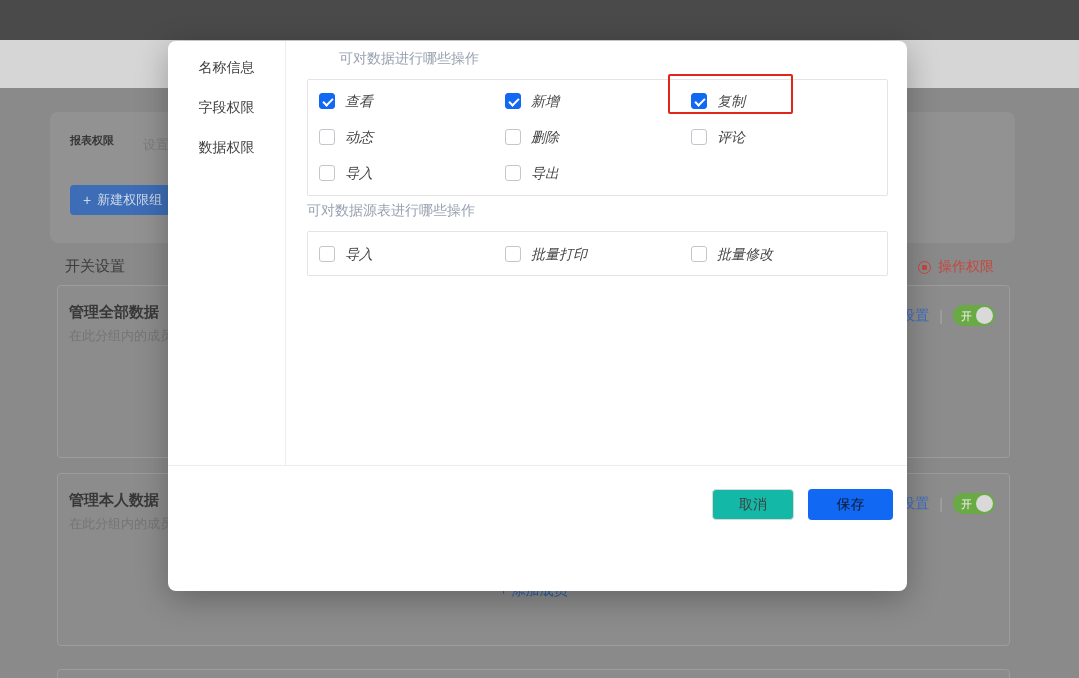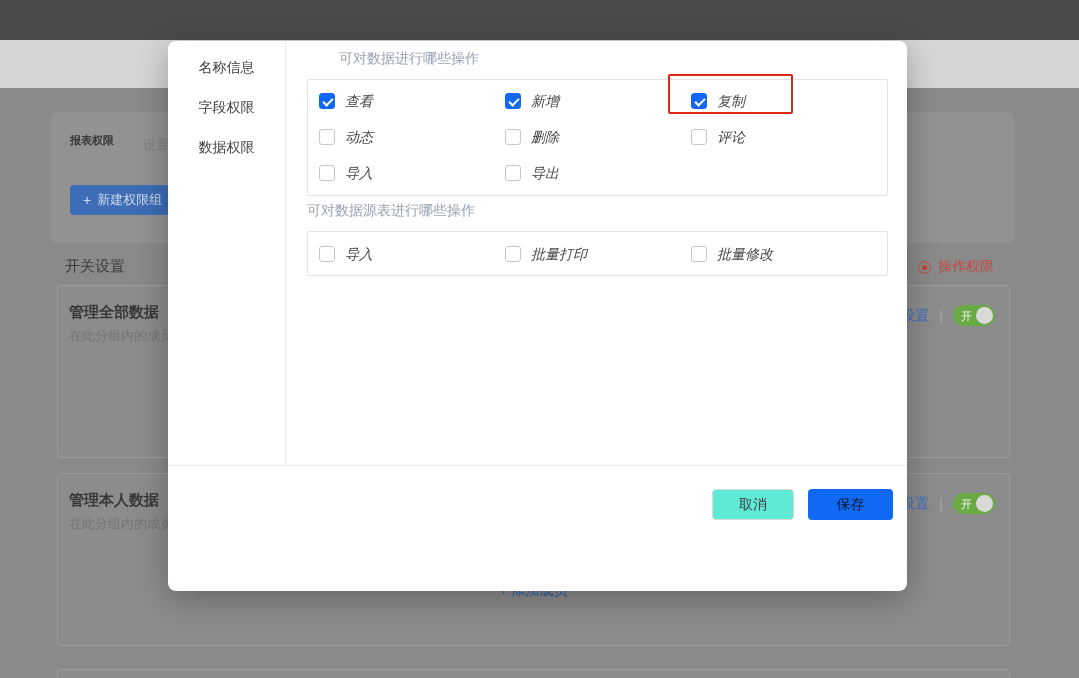--- a/index.html
+++ b/index.html
@@ -71,21 +71,21 @@
            background:#fff; position:relative; flex:0 0 16px; cursor:pointer; }
   .chk-box.checked { background:var(--accent,#1168f2); border-color:var(--accent,#1168f2); }
   .chk-box.checked::after { content:""; position:absolute; left:3px; top:4px; width:8px; height:4px;
            border-left:2px solid #fff; border-bottom:2px solid #fff; transform:rotate(-45deg); }
   .chk-lbl { margin-left:10px; font-size:14px; color:#454545; line-height:17px;font-style:italic; }
   .red-box { position:absolute; left:382px; top:33px; width:125px; height:40px;
            border:2px solid var(--highlight,#e0251b); border-radius:2px; pointer-events:none; }
   .m-footer { position:relative; height:71px; border-top:1px solid #ececec; }
   .btn { position:absolute; bottom:16px; height:31px; border-radius:4px; font-size:14px;
            display:flex; align-items:center; justify-content:center; cursor:pointer; }
-  .btn-cancel { right:113px; width:82px; background:#5eead4; border:1px solid #d9d9d9; color:#404040; }
+  .btn-cancel { right:113px; width:82px; background:#14b8a6; border:1px solid #d9d9d9; color:#404040; }
   .btn-save { right:14px; width:85px; background:var(--accent,#1168f2); border:none; color:#0f172a; }
 </style>
 </head>
 <body>
 
 <div class="topbar"></div>
 <div class="band"></div>
 
 <div class="content">
 

